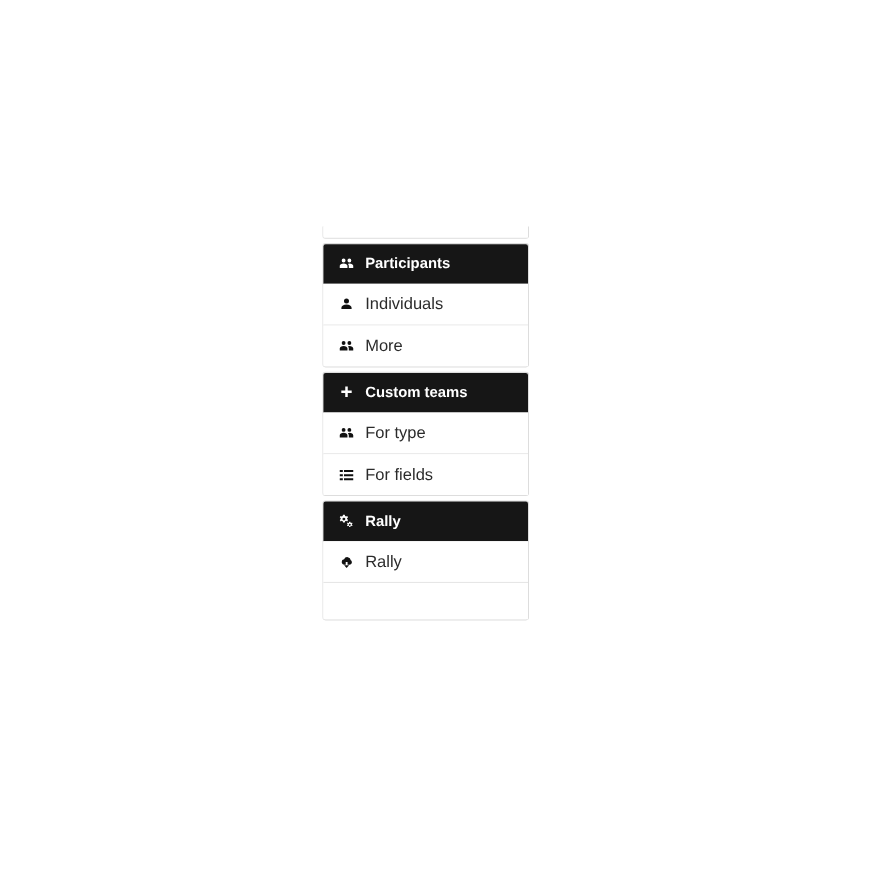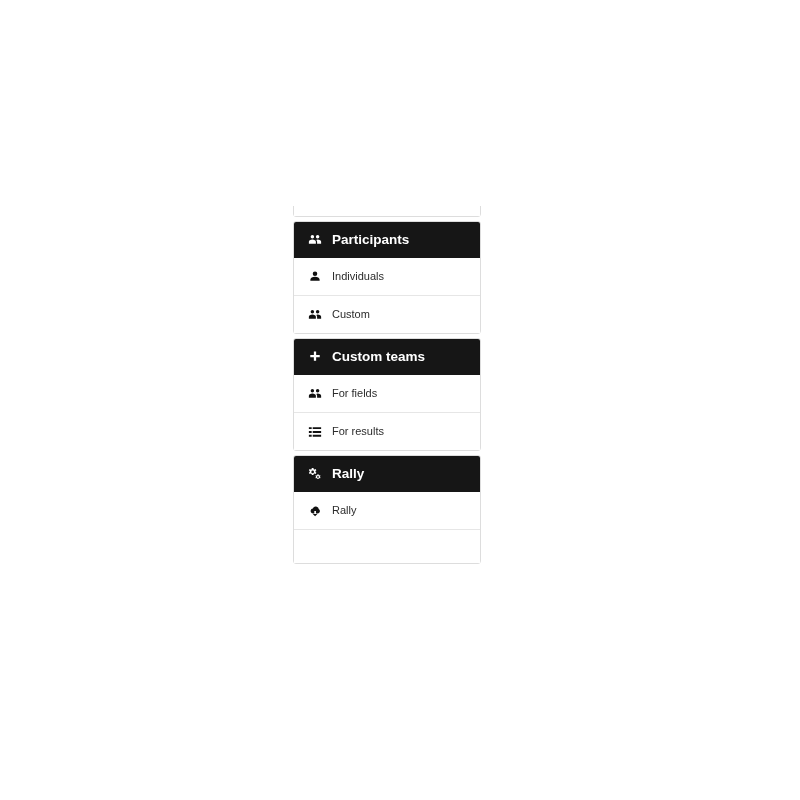--- a/index.html
+++ b/index.html
@@ -71,21 +71,21 @@
   .list-group {
     list-style: none;
     margin: 0;
     padding: 0;
   }
 
   .list-item {
     display: flex;
     align-items: center;
     padding: 9px 10px 9px 12px;
-    font-size: 11px;
+    font-size: 15px;
     color: #2b2b2b;
     background: #ffffff;
     border-bottom: 1px solid #e6e6e6;
     line-height: 19px;
     box-sizing: border-box;
     cursor: pointer;
     text-decoration: none;
   }
 
   .list-item:last-child {
@@ -136,49 +136,49 @@
                 </svg>
               </span>
               <span class="label-txt">Individuals</span>
             </li>
             <li class="list-item">
               <span class="ico">
                 <svg viewBox="0 0 16 16" width="16" height="14" fill="#111111">
                   <path d="M5 2.4a2 2 0 1 1 0 4 2 2 0 0 1 0-4zm6 0a2 2 0 1 1 0 4 2 2 0 0 1 0-4zM5 7.4c2.2 0 4 1.1 4 2.5v2.3H1v-2.3c0-1.4 1.8-2.5 4-2.5zm6 0c2.2 0 4 1.1 4 2.5v2.3h-4.6v-2.3c0-.7-.4-1.4-1-1.9.5-.4 1-.6 1.6-.6z"></path>
                 </svg>
               </span>
-              <span class="label-txt">Custom</span>
+              <span class="label-txt">More</span>
             </li>
           </ul>
         </div>
         <div class="panel">
           <div class="panel-heading">
             <span class="ico">
               <svg viewBox="0 0 16 16" width="16" height="14" fill="#ffffff">
                 <path d="M6.7 1.6h2.6v4.1h4.1v2.6H9.3v4.1H6.7V8.3H2.6V5.7h4.1z"></path>
               </svg>
             </span>
             <span class="label-txt">Custom teams</span>
           </div>
           <ul class="list-group">
             <li class="list-item">
               <span class="ico">
                 <svg viewBox="0 0 16 16" width="16" height="14" fill="#111111">
                   <path d="M5 2.4a2 2 0 1 1 0 4 2 2 0 0 1 0-4zm6 0a2 2 0 1 1 0 4 2 2 0 0 1 0-4zM5 7.4c2.2 0 4 1.1 4 2.5v2.3H1v-2.3c0-1.4 1.8-2.5 4-2.5zm6 0c2.2 0 4 1.1 4 2.5v2.3h-4.6v-2.3c0-.7-.4-1.4-1-1.9.5-.4 1-.6 1.6-.6z"></path>
                 </svg>
               </span>
+              <span class="label-txt">For type</span>
+            </li>
+            <li class="list-item">
+              <span class="ico">
+                <svg viewBox="0 0 16 16" width="16" height="14" fill="#111111">
+                  <path d="M1 2.6h3.2v2.1H1zm4.4 0H15v2.1H5.4zM1 6.9h3.2V9H1zm4.4 0H15V9H5.4zM1 11.2h3.2v2.1H1zm4.4 0H15v2.1H5.4z"></path>
+                </svg>
+              </span>
               <span class="label-txt">For fields</span>
-            </li>
-            <li class="list-item">
-              <span class="ico">
-                <svg viewBox="0 0 16 16" width="16" height="14" fill="#111111">
-                  <path d="M1 2.6h3.2v2.1H1zm4.4 0H15v2.1H5.4zM1 6.9h3.2V9H1zm4.4 0H15V9H5.4zM1 11.2h3.2v2.1H1zm4.4 0H15v2.1H5.4z"></path>
-                </svg>
-              </span>
-              <span class="label-txt">For results</span>
             </li>
           </ul>
         </div>
         <div class="panel">
           <div class="panel-heading">
             <span class="ico">
               <svg viewBox="0 0 16 16" width="16" height="14" fill="#ffffff">
                 <path d="M6.2 1.2l.4 1.3c.3.1.6.2.9.4l1.2-.6.9 1.5-1 .9c0 .3 0 .6 0 .9l1 .9-.9 1.5-1.2-.6c-.3.2-.6.3-.9.4l-.4 1.3H4.4L4 7.8c-.3-.1-.6-.2-.9-.4l-1.2.6-.9-1.5 1-.9c0-.3 0-.6 0-.9l-1-.9.9-1.5 1.2.6c.3-.2.6-.3.9-.4l.4-1.3zm-.9 2.9a1.5 1.5 0 1 0 0 3 1.5 1.5 0 0 0 0-3zM12 8.4l.3.9c.2.1.4.2.6.3l.8-.4.6 1-.7.6c0 .2 0 .4 0 .6l.7.6-.6 1-.8-.4c-.2.1-.4.2-.6.3l-.3.9h-1.2l-.3-.9c-.2-.1-.4-.2-.6-.3l-.8.4-.6-1 .7-.6c0-.2 0-.4 0-.6l-.7-.6.6-1 .8.4c.2-.1.4-.2.6-.3l.3-.9zm-.6 2a1 1 0 1 0 0 2 1 1 0 0 0 0-2z"></path>
               </svg>
             </span>

